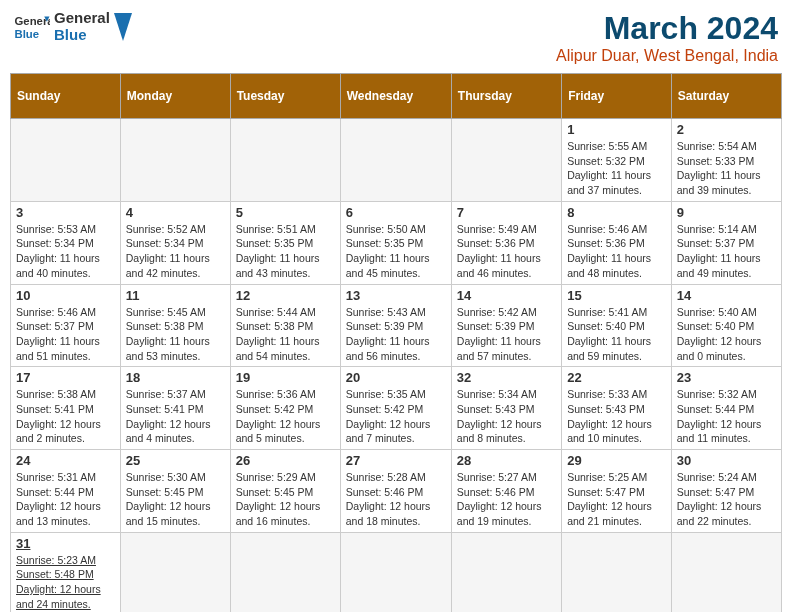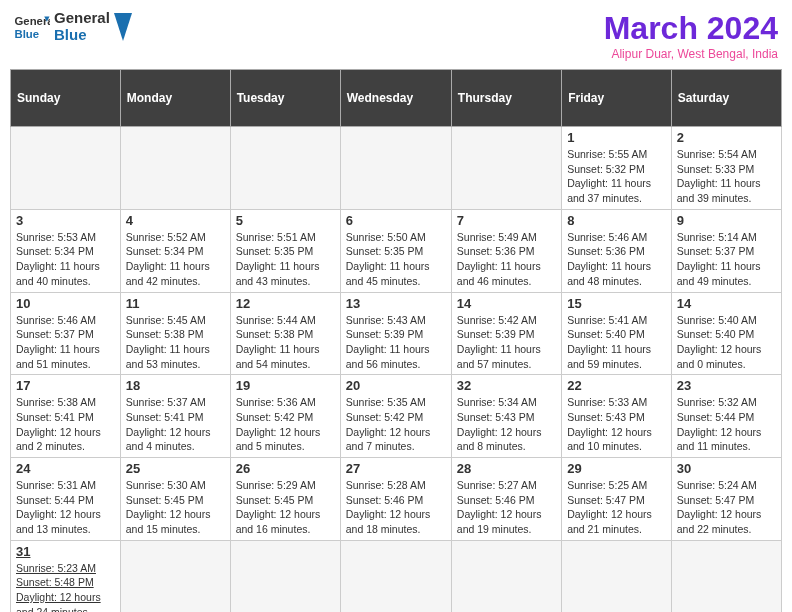--- a/index.html
+++ b/index.html
@@ -23,36 +23,36 @@
       gap: 4px;
     }
     .logo-icon {
       width: 36px;
       height: 28px;
     }
     .title-block { text-align: right; }
     .month-title {
       font-size: 32px;
       font-weight: bold;
-      color: #6d28d9;
+      color: #0c4a6e;
     }
     .location {
-      font-size: 12px;
-      color: #ec4899;
+      font-size: 16px;
+      color: #c2410c;
     }
     .calendar {
       width: 100%;
       border-collapse: collapse;
       font-size: 11px;
     }
     .calendar th {
-      background: #404040;
+      background: #a16207;
       color: #fff;
       text-align: left;
-      padding: 21px 6px;
+      padding: 15px 6px;
       font-size: 12px;
       border: 1px solid #aaa;
     }
     .calendar td {
       border: 1px solid #ccc;
       vertical-align: top;
       padding: 3px 5px;
       width: 113px;
       height: 78px;
       background: #fff;

